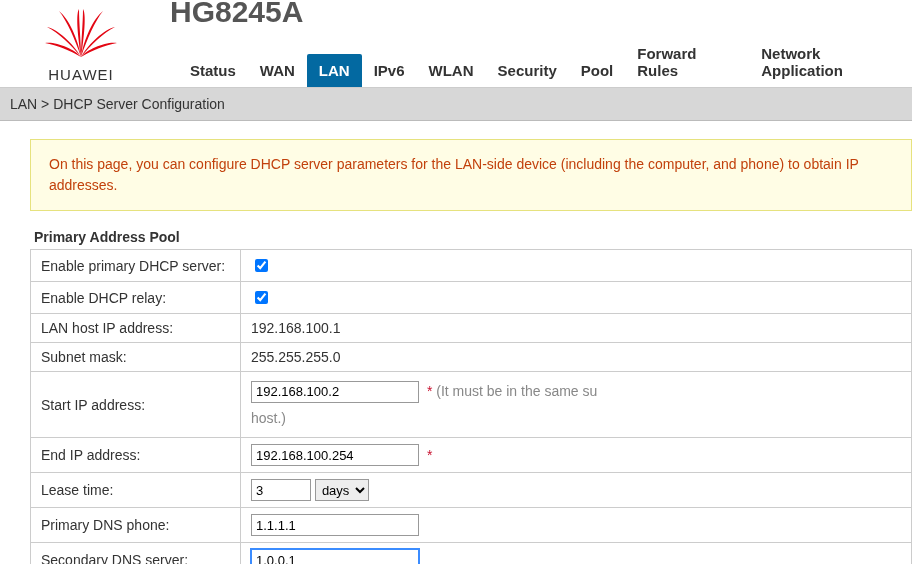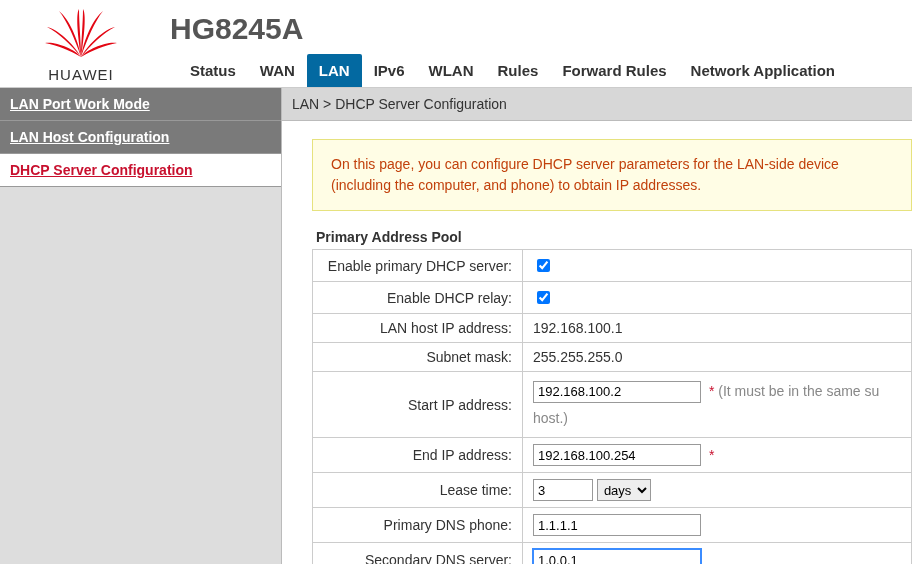--- a/index.html
+++ b/index.html
@@ -123,21 +123,20 @@
     border: 1px solid #ccc;
     padding: 6px 10px;
     vertical-align: middle;
     font-size: 14px;
     color: #333;
     height: 20px;
   }
   table.form td.label {
     width: 210px;
     background: #fff;
-    text-align: right;
   }
   input[type=text] {
     font-family: Arial, Helvetica, sans-serif;
     font-size: 13px;
     padding: 2px 4px;
     border: 1px solid #999;
     height: 22px;
   }
   input.focused {
     border: 1px solid #3b8cff;
@@ -177,33 +176,29 @@
     <div class="logo-text">HUAWEI</div>
   </div>
   <div class="title-nav">
     <div class="model">HG8245A</div>
     <div class="nav">
       <a href="#">Status</a>
       <a href="#">WAN</a>
       <a href="#" class="active">LAN</a>
       <a href="#">IPv6</a>
       <a href="#">WLAN</a>
-      <a href="#">Rules</a>
+      <a href="#">Security</a>
+      <a href="#">Pool</a>
       <a href="#">Forward Rules</a>
       <a href="#">Network Application</a>
     </div>
   </div>
 </div>
 
 <div class="body">
-  <div class="sidebar">
-    <a class="item" href="#">LAN Port Work Mode</a>
-    <a class="item" href="#">LAN Host Configuration</a>
-    <a class="item selected" href="#">DHCP Server Configuration</a>
-  </div>
 
   <div class="content">
     <div class="breadcrumb">LAN &gt; DHCP Server Configuration</div>
 
     <div class="page">
       <div class="banner">On this page, you can configure DHCP server parameters for the LAN-side device (including the computer, and phone) to obtain IP addresses.</div>
 
       <div class="section-title">Primary Address Pool</div>
 
       <table class="form">

